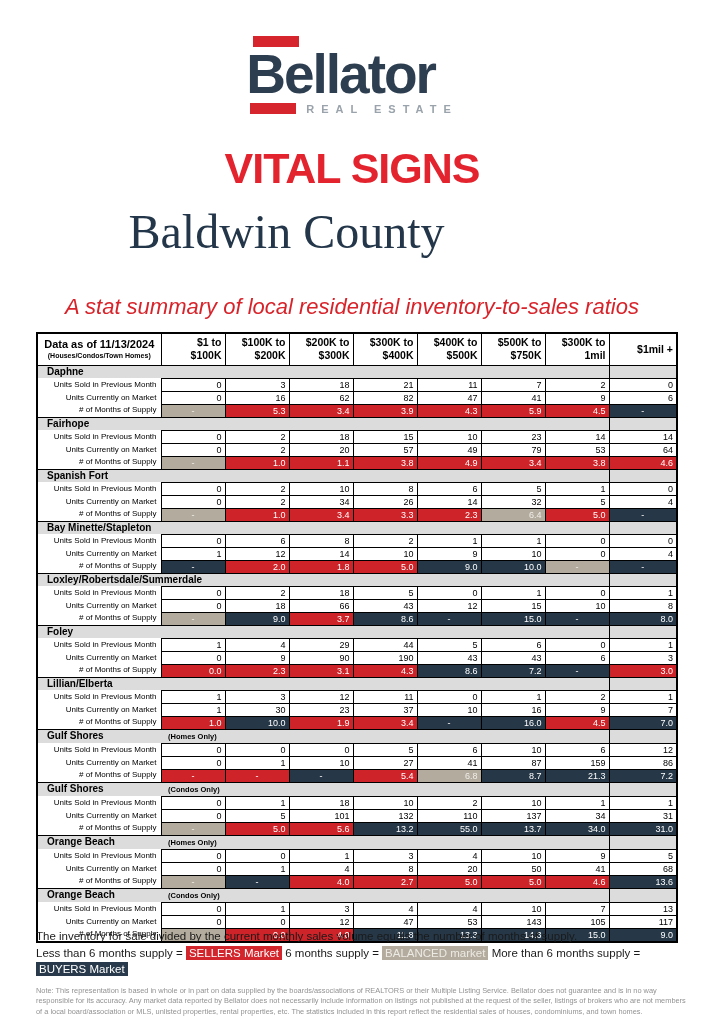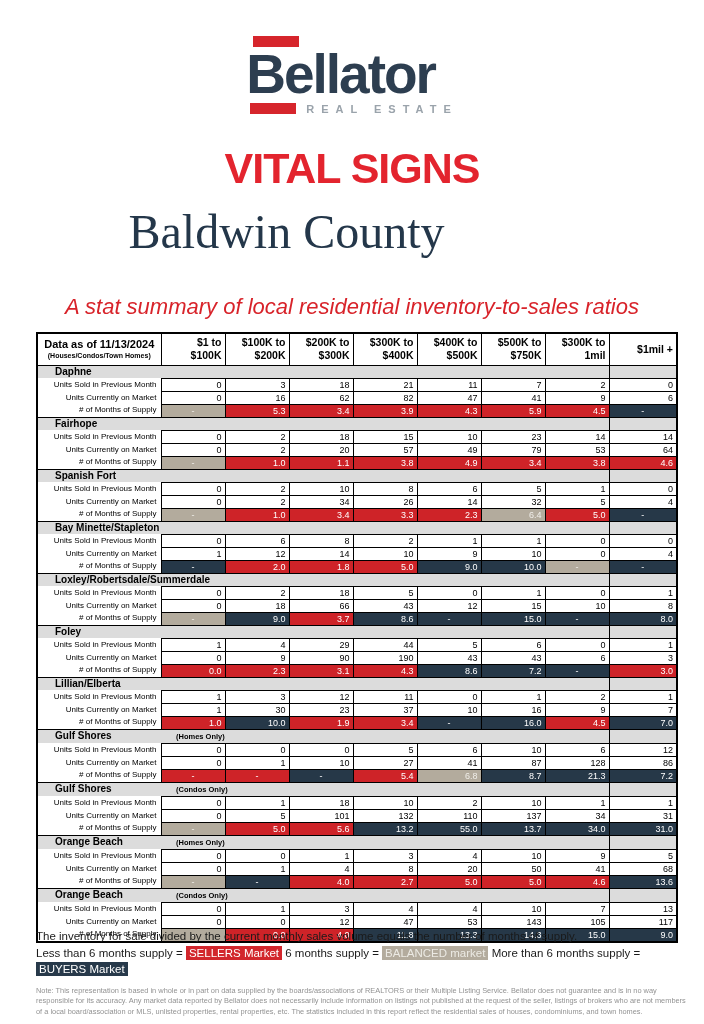--- a/index.html
+++ b/index.html
@@ -32,21 +32,21 @@
 
   thead tr { height:32px; }
   th { border:1px solid #000; vertical-align:middle; }
   th.corner { text-align:center; }
   .h-title { font-size:11px; font-weight:bold; line-height:13px; }
   .h-sub   { font-size:7px;  font-weight:bold; line-height:9px; }
   th.colhead { text-align:right; padding-right:3px; font-weight:bold; }
   .h-l1, .h-l2 { font-size:10.5px; line-height:13px; font-weight:bold; }
 
   tr.sec { height:12px; }
-  td.sec-main { background:#DCDCDC; border-top:1px solid #000; padding-left:17px;
+  td.sec-main { background:#DCDCDC; border-top:1px solid #000; padding-left:9px;
                 font-size:10px; font-weight:bold; line-height:12px; vertical-align:middle; }
   td.sec-main .sec-name { display:inline-block; min-width:121px; }
   td.sec-main .sec-note { font-size:7.5px; font-weight:bold; }
   td.sec-last { background:#DCDCDC; border-top:1px solid #000; border-left:1px solid #000; }
 
   tr.datarow { height:12px; }
   td.rowlabel { text-align:right; padding-right:4px; font-size:8px; line-height:12px; border:none; }
   td.num { border:1px solid #000; background:#fff; text-align:right; padding-right:3px;
            font-size:9px; line-height:12px; }
   td.supply { border:1px solid #000; text-align:right; padding-right:3px;
@@ -413,21 +413,21 @@
           <td class="num">12</td>
         </tr>
         <tr class="datarow">
           <td class="rowlabel">Units Currently on Market</td>
           <td class="num">0</td>
           <td class="num">1</td>
           <td class="num">10</td>
           <td class="num">27</td>
           <td class="num">41</td>
           <td class="num">87</td>
-          <td class="num">128</td>
+          <td class="num">159</td>
           <td class="num">86</td>
         </tr>
         <tr class="datarow">
           <td class="rowlabel"># of Months of Supply</td>
           <td class="supply red dash">-</td>
           <td class="supply red dash">-</td>
           <td class="supply navy dash">-</td>
           <td class="supply red">5.4</td>
           <td class="supply tan">6.8</td>
           <td class="supply navy">8.7</td>

